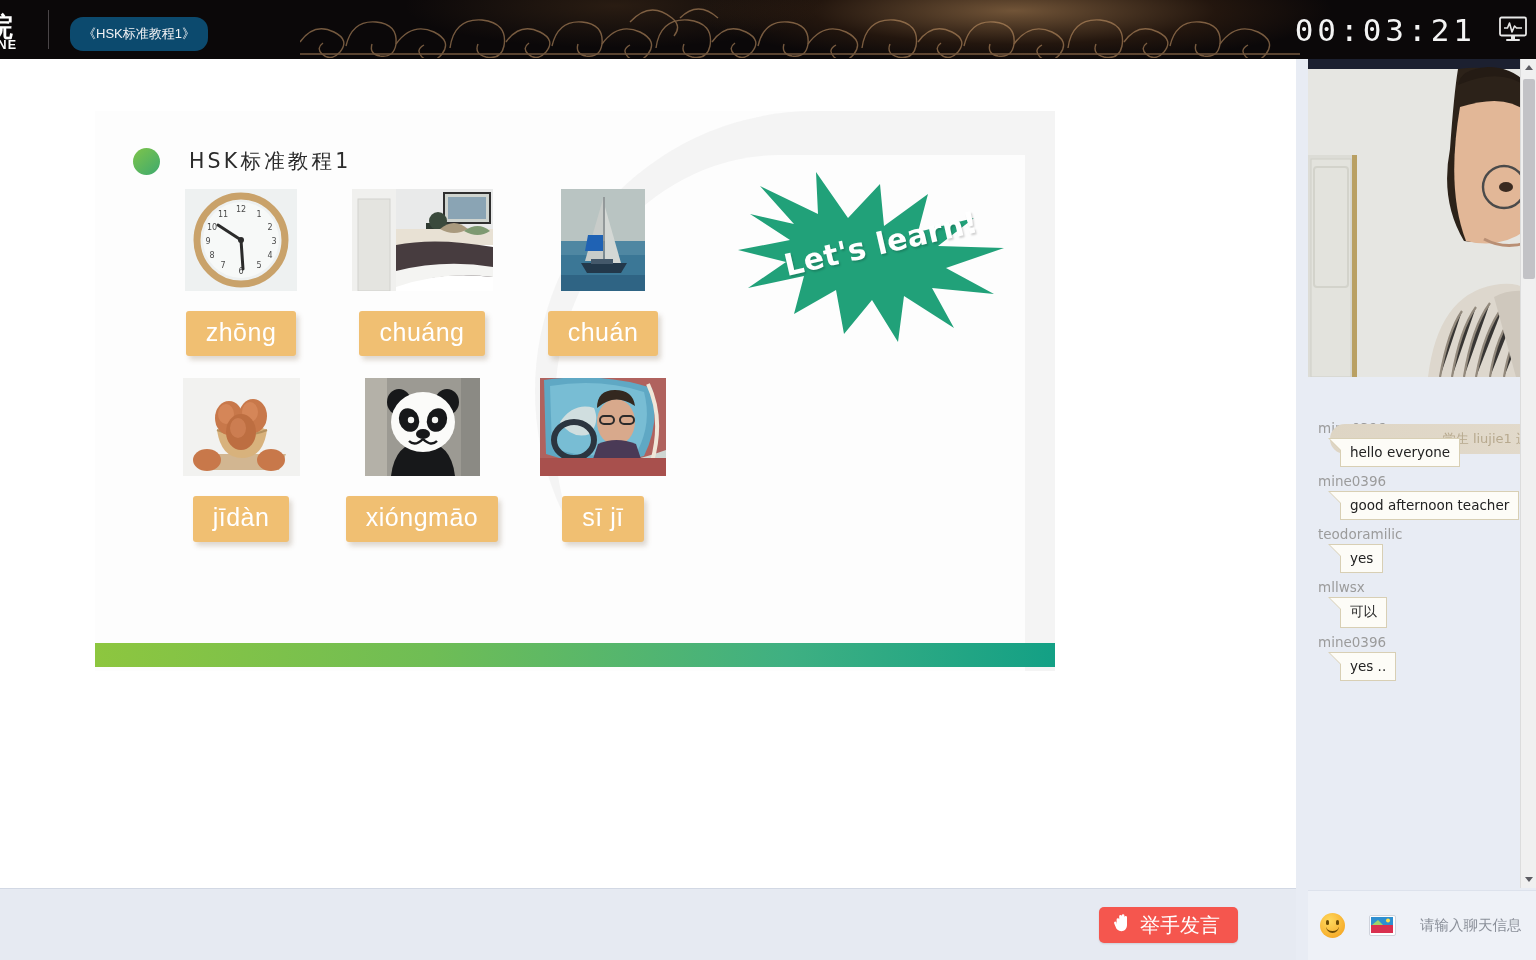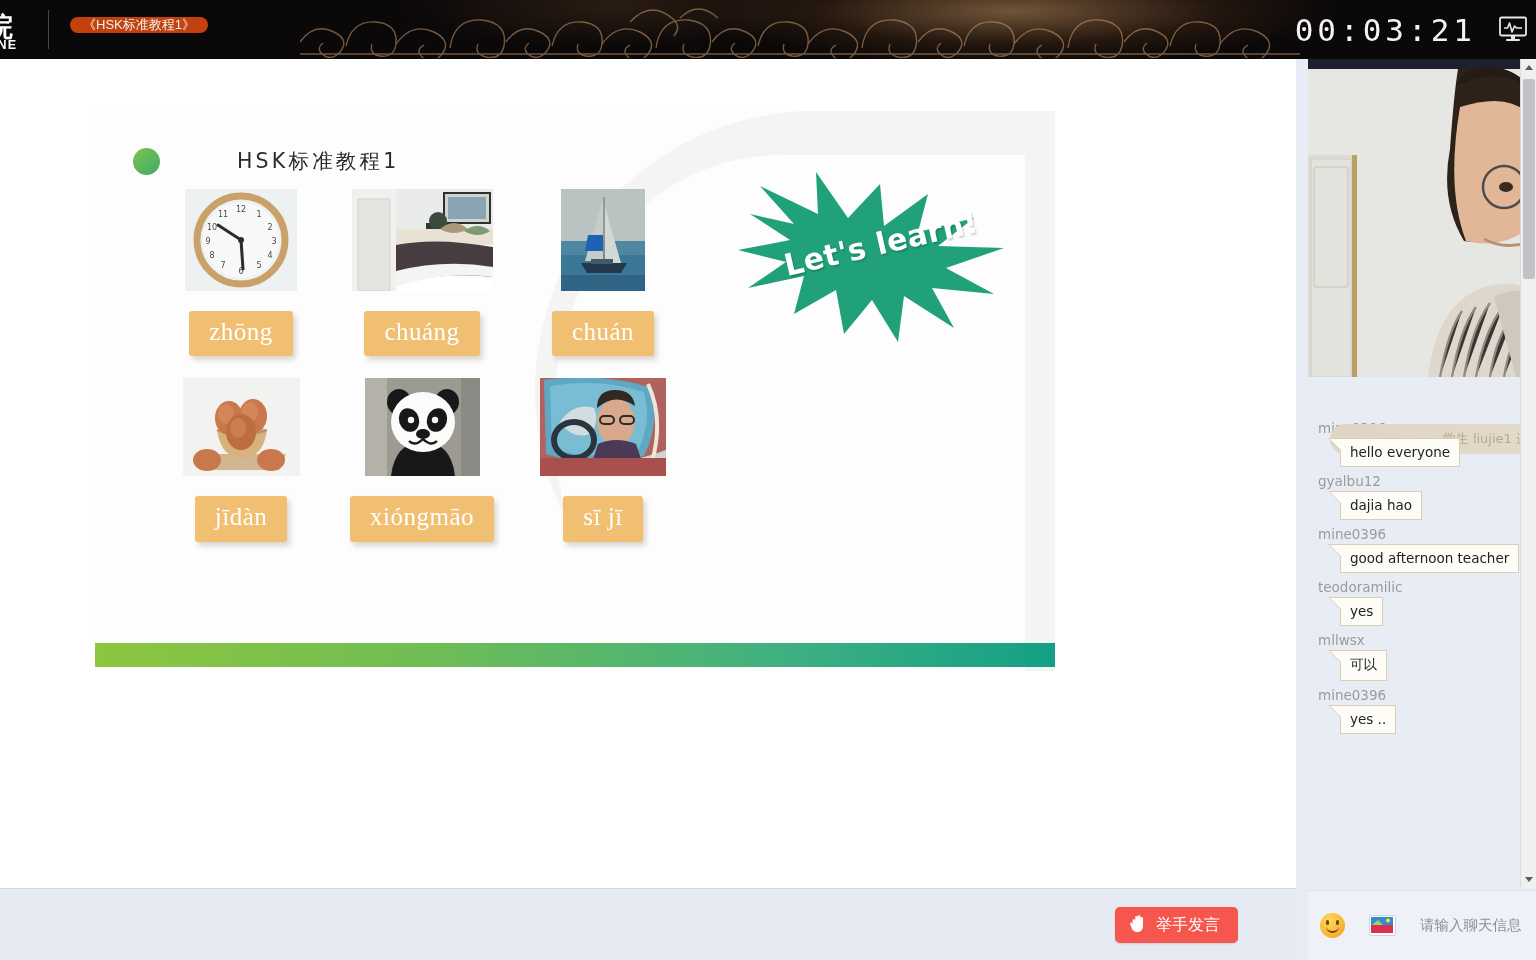--- a/index.html
+++ b/index.html
@@ -48,23 +48,23 @@
     letter-spacing: 1.2px;
   }
   .logo-divider {
     position: absolute; left: 48px; top: 10px;
     width: 1px; height: 39px;
     background: #4a4547;
     z-index: 4;
   }
   .course-pill {
     position: absolute; left: 70px; top: 17px;
-    height: 16px; padding: 0 13px;
+    height: 34px; padding: 0 13px;
     display: flex; align-items: center;
-    background: #c2410c; border-radius: 13px;
+    background: #0c4a6e; border-radius: 13px;
     color: #f2f2f4; font-size: 13px;
     white-space: nowrap;
     z-index: 4;
   }
   .timer {
     position: absolute; right: 60px; top: 0; height: 59px;
     display: flex; align-items: center;
     color: #f4f4f4;
     font-family: "DejaVu Sans Mono", monospace;
     font-size: 31px; letter-spacing: 4px;
@@ -113,21 +113,20 @@
     display: flex; align-items: center; gap: 29px;
     z-index: 3;
   }
   .title-dot {
     width: 27px; height: 27px; border-radius: 50%;
     background: linear-gradient(140deg, #7ec44a 0%, #3eaa6e 100%);
   }
   .slide-title {
     font-size: 20.5px; color: #2b2b2b; letter-spacing: 3.2px;
     font-family: "DejaVu Sans", sans-serif;
-    margin-left: 48px;
   }
 
   
   .word-grid {
     position: absolute; left: 60px; top: 78px;
     z-index: 3;
   }
   .word-row { display: flex; }
   .word-col {
     display: flex; flex-direction: column; align-items: center;
@@ -139,21 +138,21 @@
   }
   .thumb svg { display: block; }
   .pill {
     margin-top: 20px;
     background: #f0bf72;
     color: #ffffff;
     font-size: 25px;
     padding: 8px 20px 11px 20px;
     border-radius: 3px;
     box-shadow: 3px 4px 5px rgba(130,110,80,0.26);
-    font-family: Liberation Serif, serif;
+    font-family: Liberation Sans, sans-serif;
     letter-spacing: 0.5px;
     white-space: nowrap;
     line-height: 1.05;
   }
 
   
   .burst {
     position: absolute; left: 637px; top: 55px;
     width: 290px; height: 180px; z-index: 4;
   }
@@ -207,21 +206,21 @@
     position: absolute; left: 0; top: 888px;
     width: 1296px; height: 72px;
     background: #e6eaf2;
     border-top: 1px solid #d2d8e4;
   }
   .raise-hand {
     position: absolute; right: 58px; top: 18px;
     height: 36px; padding: 0 18px 0 14px;
     display: flex; align-items: center; gap: 9px;
     background: #f5564e; border-radius: 5px;
-    color: #ffffff; font-size: 16px;
+    color: #ffffff; font-size: 20px;
     border: 0; cursor: pointer;
     font-family: "DejaVu Sans", sans-serif;
     box-shadow: 0 1px 2px rgba(0,0,0,0.12);
   }
 
   
   .rightpanel {
     position: absolute; left: 1308px; top: 59px;
     width: 228px; height: 901px;
     background: #e8ecf4;
@@ -597,26 +596,20 @@
         <span>学生 liujie1 进入教室</span>
       </div>
 
       <div class="msg">
         <div class="msg-user">mine0396</div>
         <div class="bubble-wrap">
           <span class="bubble">hello everyone</span>
         </div>
       </div>
 
-      <div class="msg">
-        <div class="msg-user">gyalbu12</div>
-        <div class="bubble-wrap">
-          <span class="bubble">dajia hao</span>
-        </div>
-      </div>
 
       <div class="msg">
         <div class="msg-user">mine0396</div>
         <div class="bubble-wrap">
           <span class="bubble">good afternoon teacher</span>
         </div>
       </div>
 
       <div class="msg">
         <div class="msg-user">teodoramilic</div>

